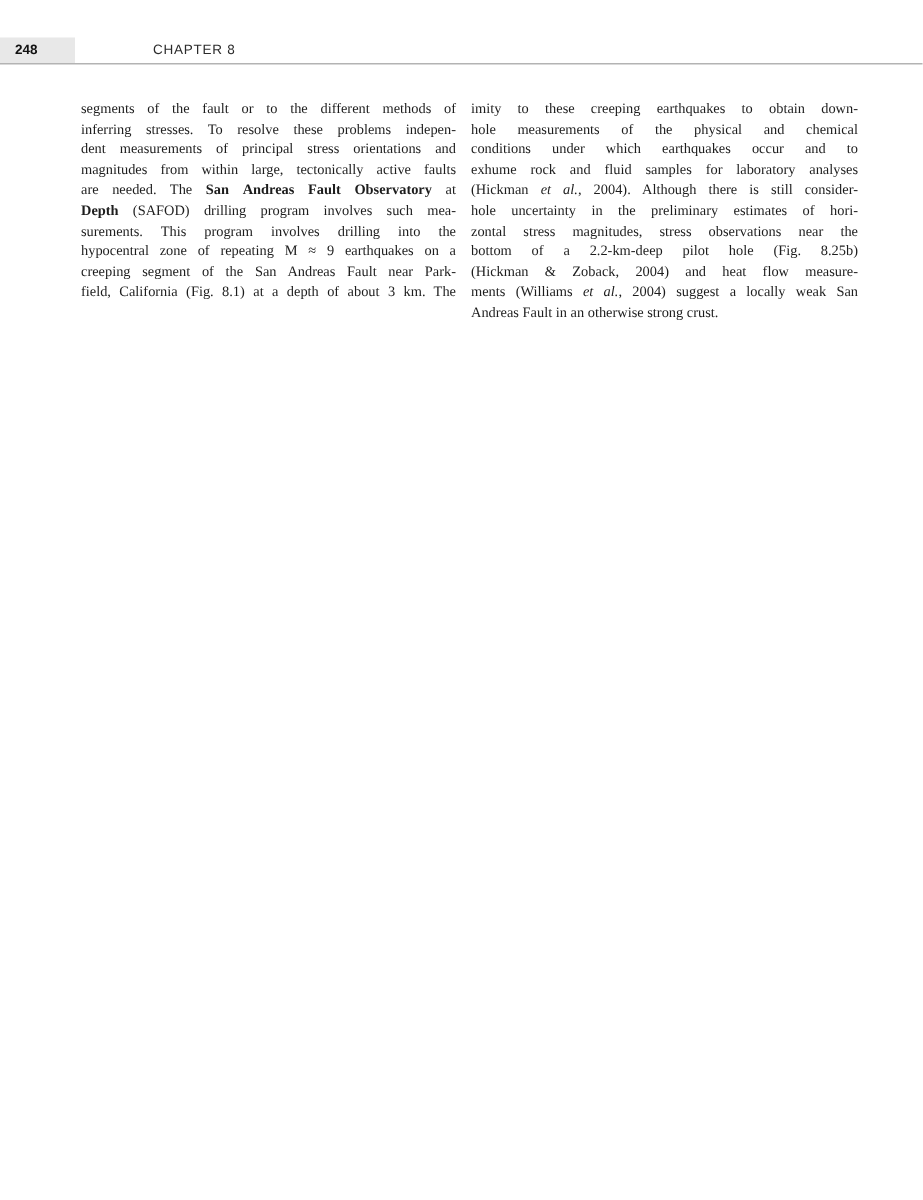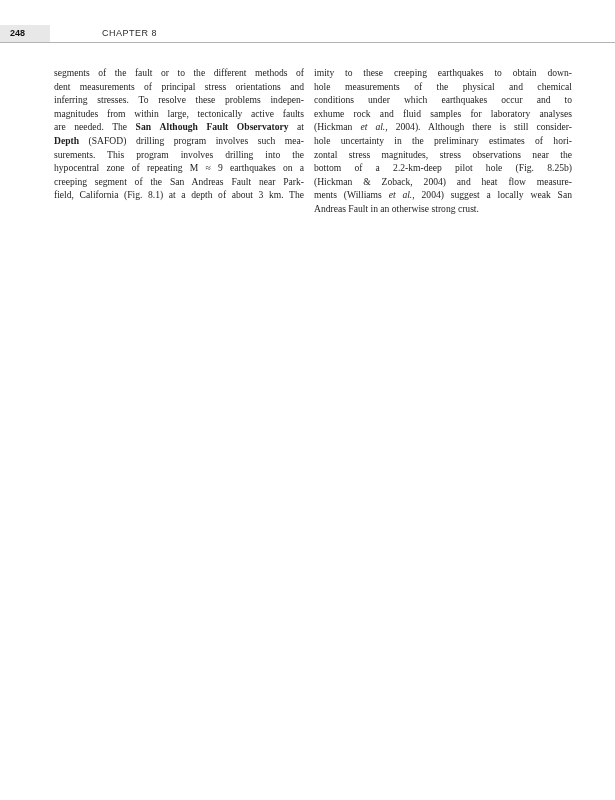--- a/index.html
+++ b/index.html
@@ -58,24 +58,24 @@
 <body>
 
 <div class="sheet">
   <div class="badge">
     <span>248</span>
   </div>
   <div class="chapter">CHAPTER 8</div>
   <div class="rule"></div>
   <div class="col col-left">
       <div class="line">segments of the fault or to the different methods of</div>
+      <div class="line">inferring stresses. To resolve these problems indepen-</div>
       <div class="line">dent measurements of principal stress orientations and</div>
-      <div class="line">inferring stresses. To resolve these problems indepen-</div>
       <div class="line">magnitudes from within large, tectonically active faults</div>
-      <div class="line">are needed. The <b>San</b> <b>Although</b> <b>Fault</b> <b>Observatory</b> at</div>
+      <div class="line">are needed. The <b>San</b> <b>Andreas</b> <b>Fault</b> <b>Observatory</b> at</div>
       <div class="line"><b>Depth</b> (SAFOD) drilling program involves such mea-</div>
       <div class="line">surements. This program involves drilling into the</div>
       <div class="line">hypocentral zone of repeating M ≈ 9 earthquakes on a</div>
       <div class="line">creeping segment of the San Andreas Fault near Park-</div>
       <div class="line">field, California (Fig. 8.1) at a depth of about 3 km. The</div>
     </div>
   <div class="col col-right">
       <div class="line">imity to these creeping earthquakes to obtain down-</div>
       <div class="line">hole measurements of the physical and chemical</div>
       <div class="line">conditions under which earthquakes occur and to</div>

